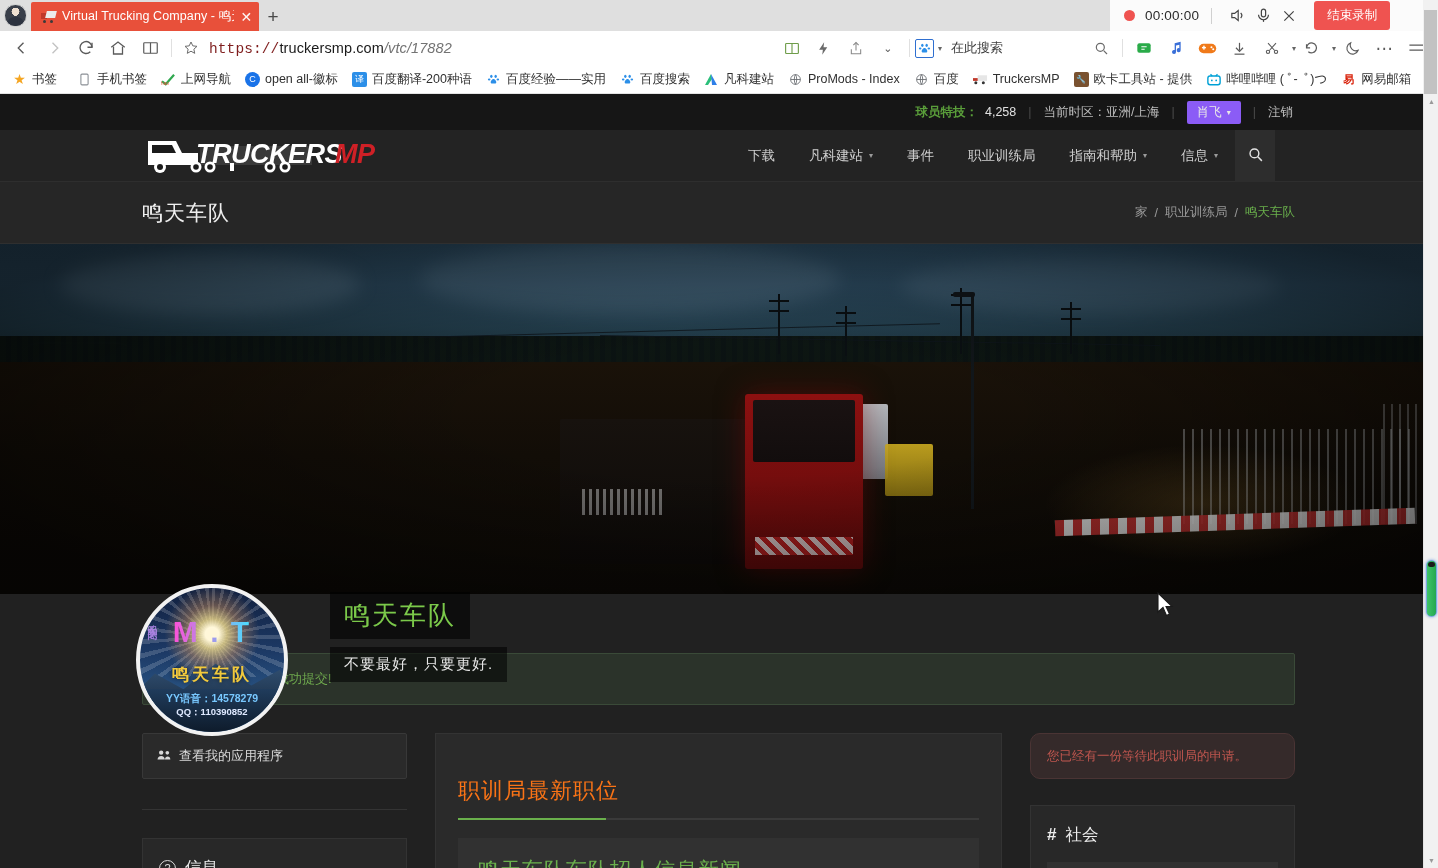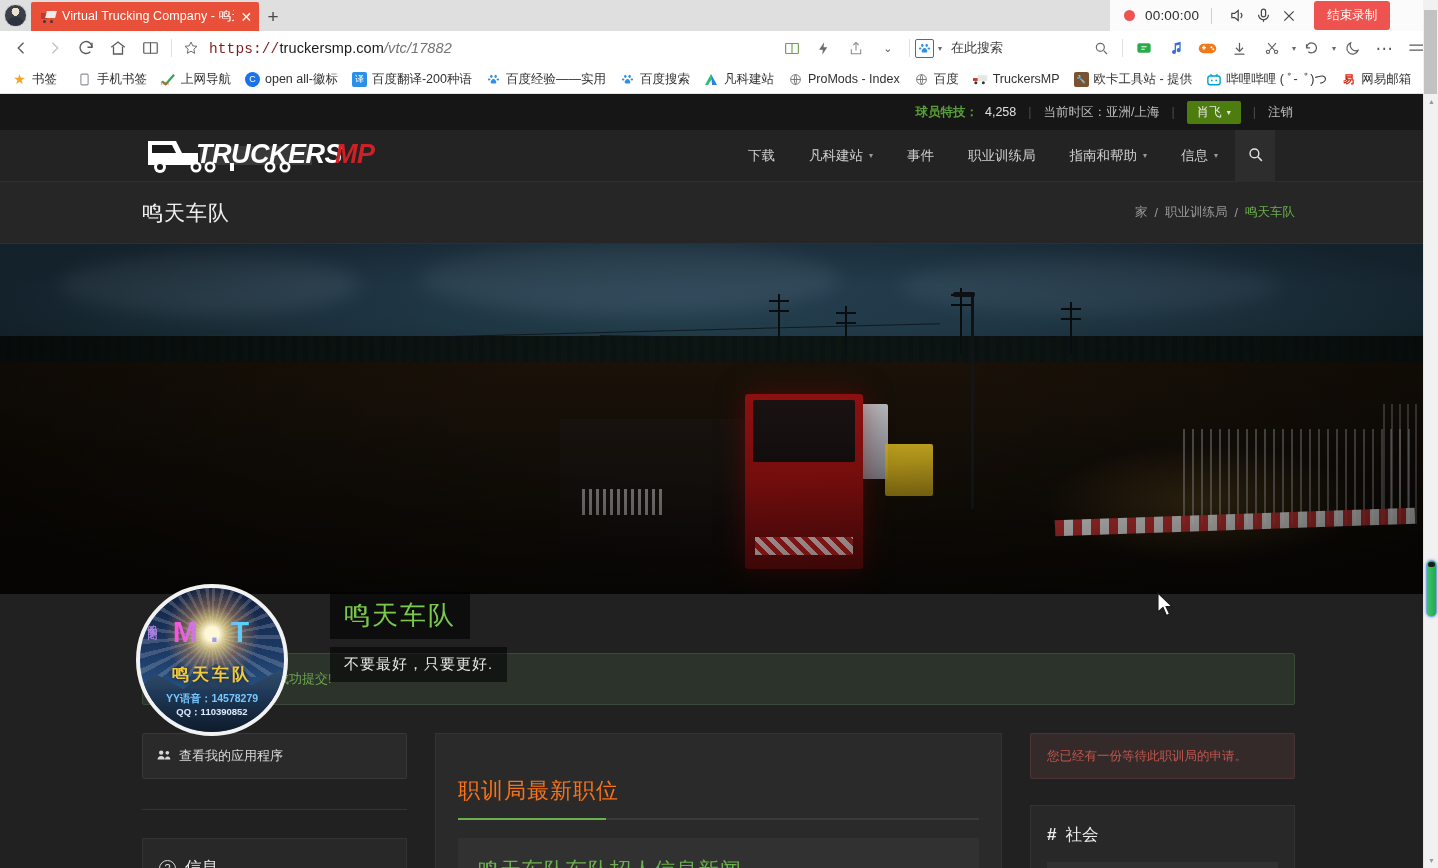--- a/index.html
+++ b/index.html
@@ -125,21 +125,21 @@
   
   .site-top {
     height: 36px; background:#161616; position:relative;
     display:flex; align-items:center; justify-content:flex-end;
     padding-right: 130px; font-size: 12.5px; color:#bdbdbd; gap:0;
   }
   .stat-lbl { color:#5a9e3a; font-weight:bold;margin-left:8px; }
   .stat-val { color:#e0e0e0; margin-left:7px;}
   .topsep { margin: 0 12px; color:#4a4a4a; }
   .user-chip {
-    background:#4d7c0f; color:#e8e8e8; padding:3px 10px; border-radius:2px;
+    background:#8b5cf6; color:#e8e8e8; padding:3px 10px; border-radius:2px;
     display:inline-flex; align-items:center; gap:5px; cursor:pointer;justify-content:flex-end;
   }
   .logout { color:#bdbdbd; cursor:pointer; }
 
   .site-nav {
     height: 52px; background:#232323; display:flex; align-items:center;
     position:relative; border-bottom:1px solid #2e2e2e;
   }
   .logo-wrap { margin-left: 142px; display:flex; align-items:center; }
   .logo-svg { display:block; }
@@ -335,21 +335,21 @@
   .mid-card { background:#2a2a2a; border:1px solid #333; padding: 22px 22px 0 22px; }
   .mid-title { color:#f97316; font-size:22px; letter-spacing:1px; padding-bottom:12px;margin-top:20px; }
   .mid-rule { height:2px; background:#3a3a3a; position:relative; }
   .mid-rule::after { content:""; position:absolute; left:0; top:0; width:148px; height:2px; background:#6ab04c; }
   .job-item { background:#313131; margin-top:18px; padding: 18px 20px 16px 20px; }
   .job-title { color:#6ab04c; font-size:21px; letter-spacing:1px; }
 
   .warn {
     height: 46px; border:1px solid #4a3434; background:#352a2a;
     display:flex; align-items:center; padding:0 16px;
-    color:#c0564f; font-size:12.5px; border-radius:2px;
+    color:#c0564f; font-size:12.5px; border-radius:10px;
   }
   .social-card { margin-top: 26px; background:#282828; border:1px solid #333; }
   .social-head { padding: 18px 16px 16px 16px; color:#ededed; font-size:16.5px; display:flex; gap:9px; align-items:center;}
   .social-hash { font-weight:bold; font-size:17px; }
   .social-body { padding: 0 16px 14px 16px; }
   .social-inner { background:#313131; height:40px; }
 
   
   .pg-scroll {
     position:absolute; right:0; top:94px; width:15px; height:774px; background:#f1f1f1;

